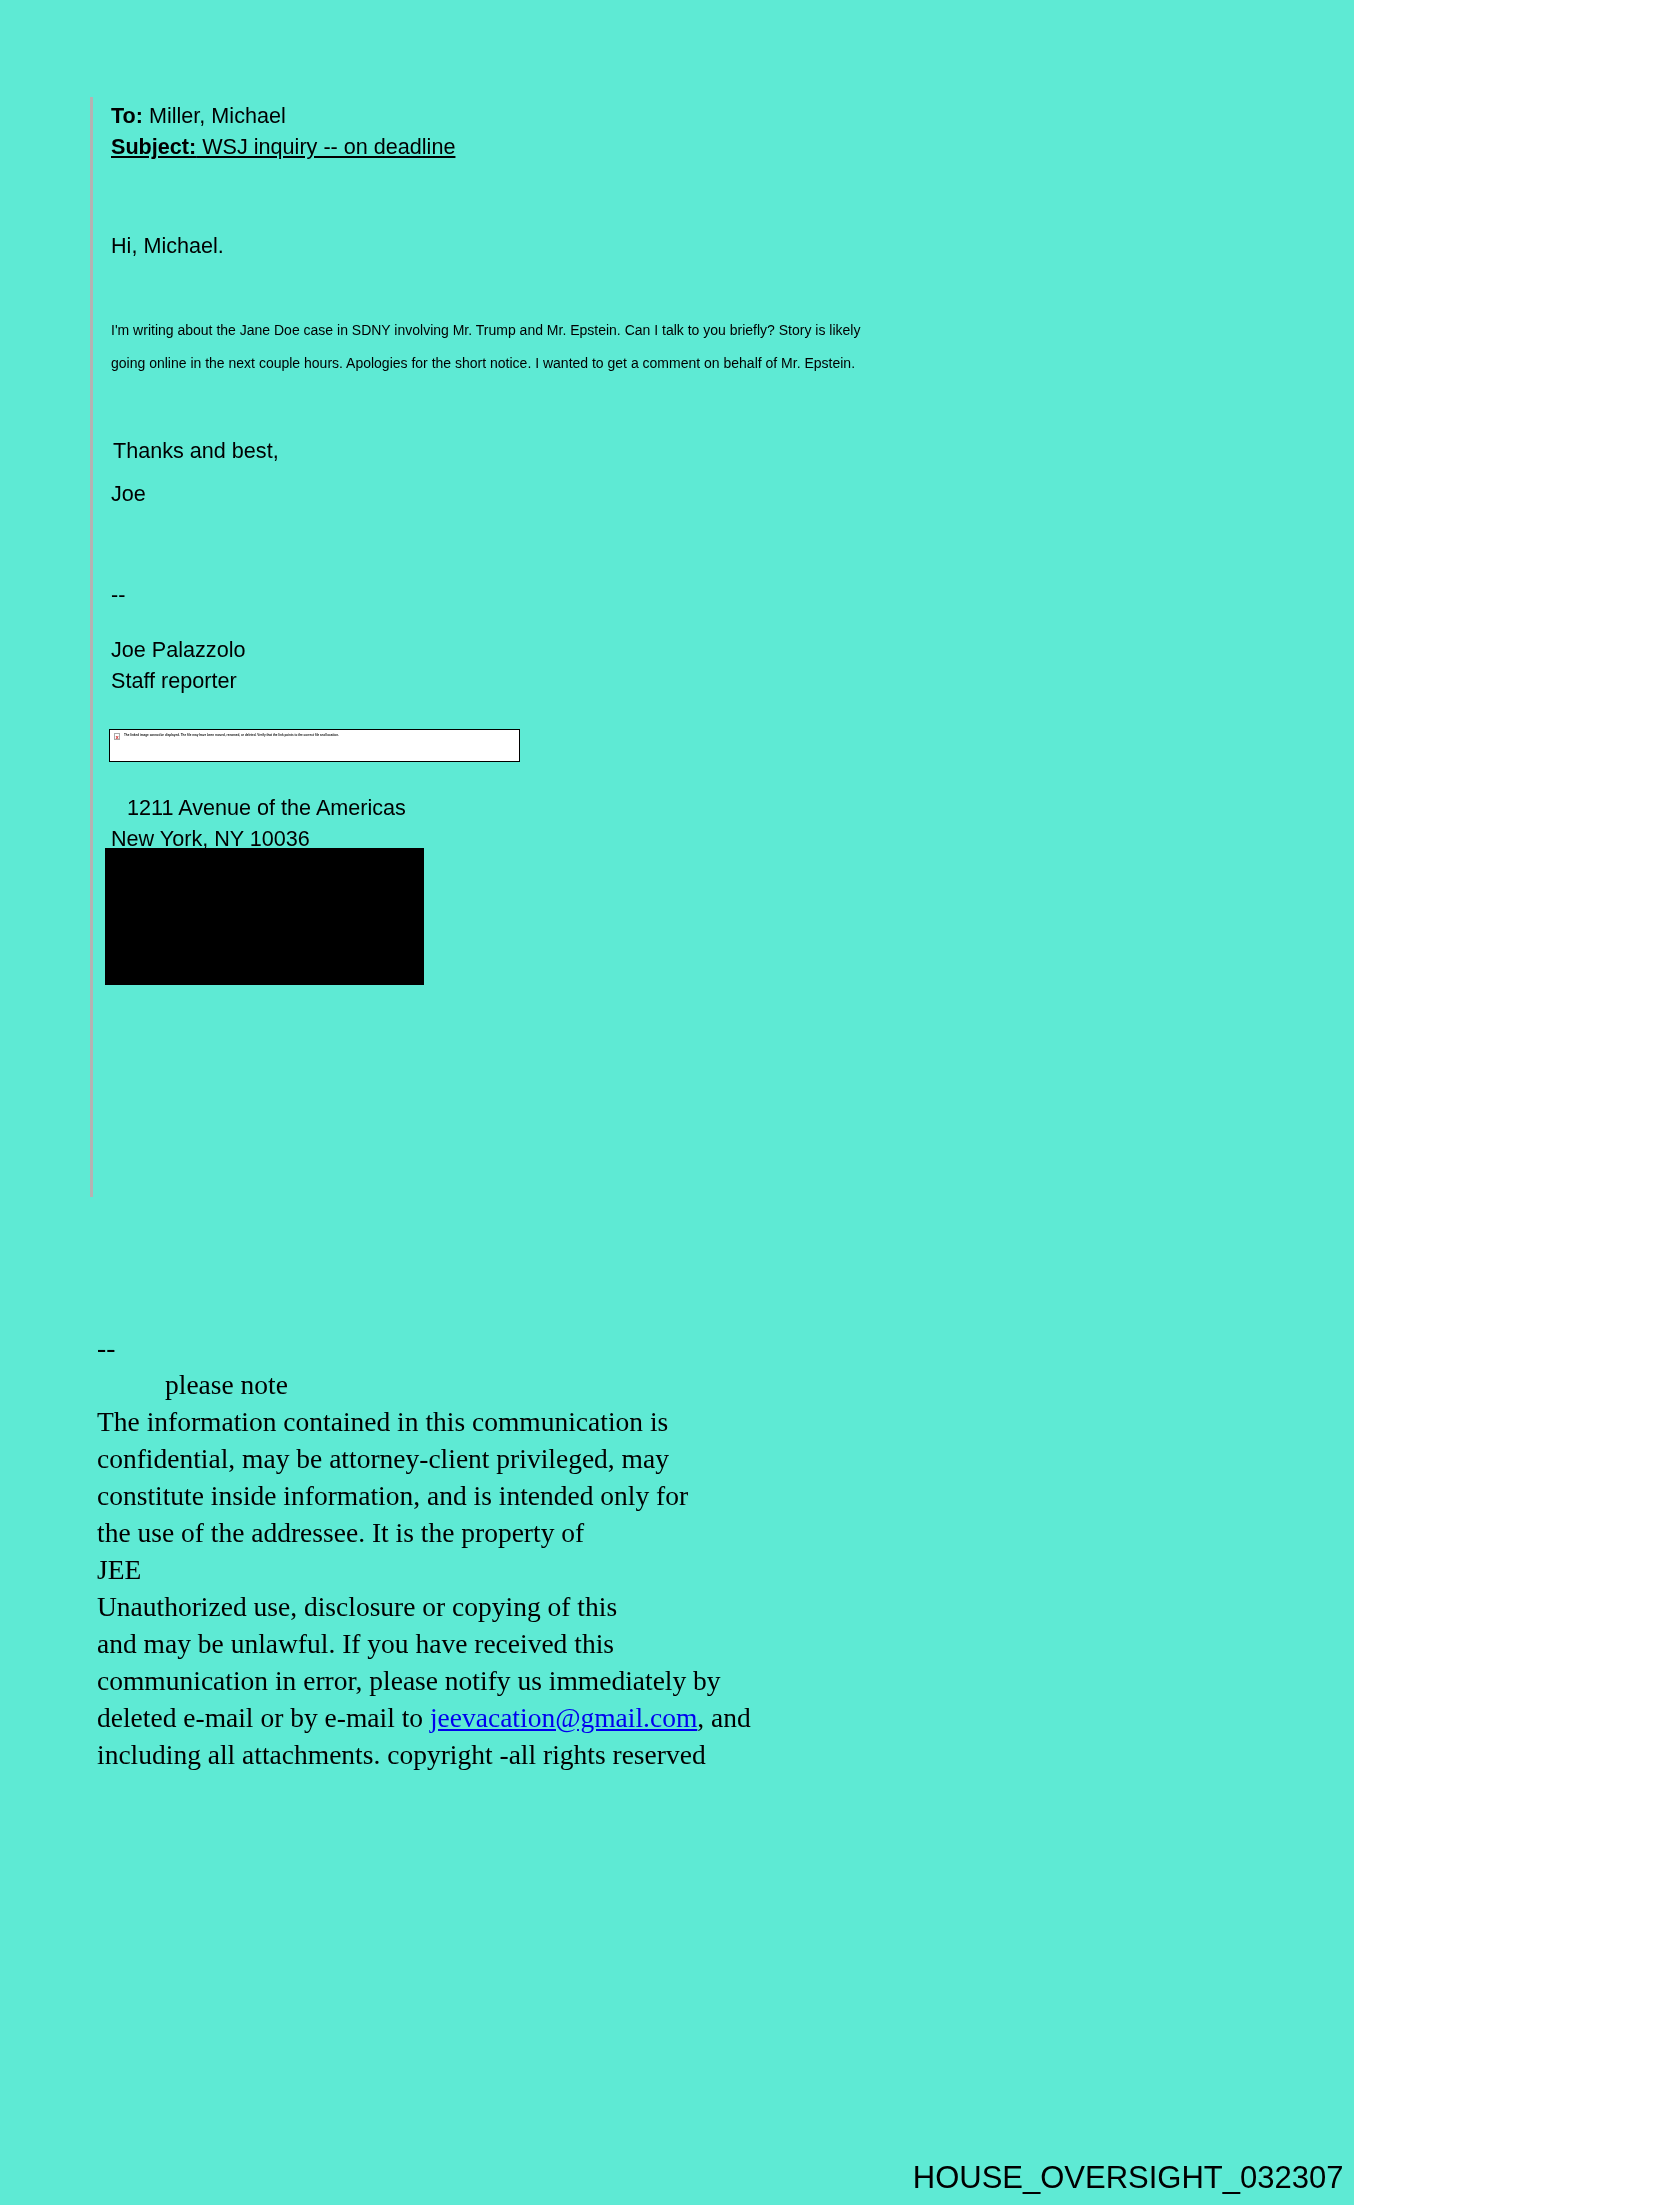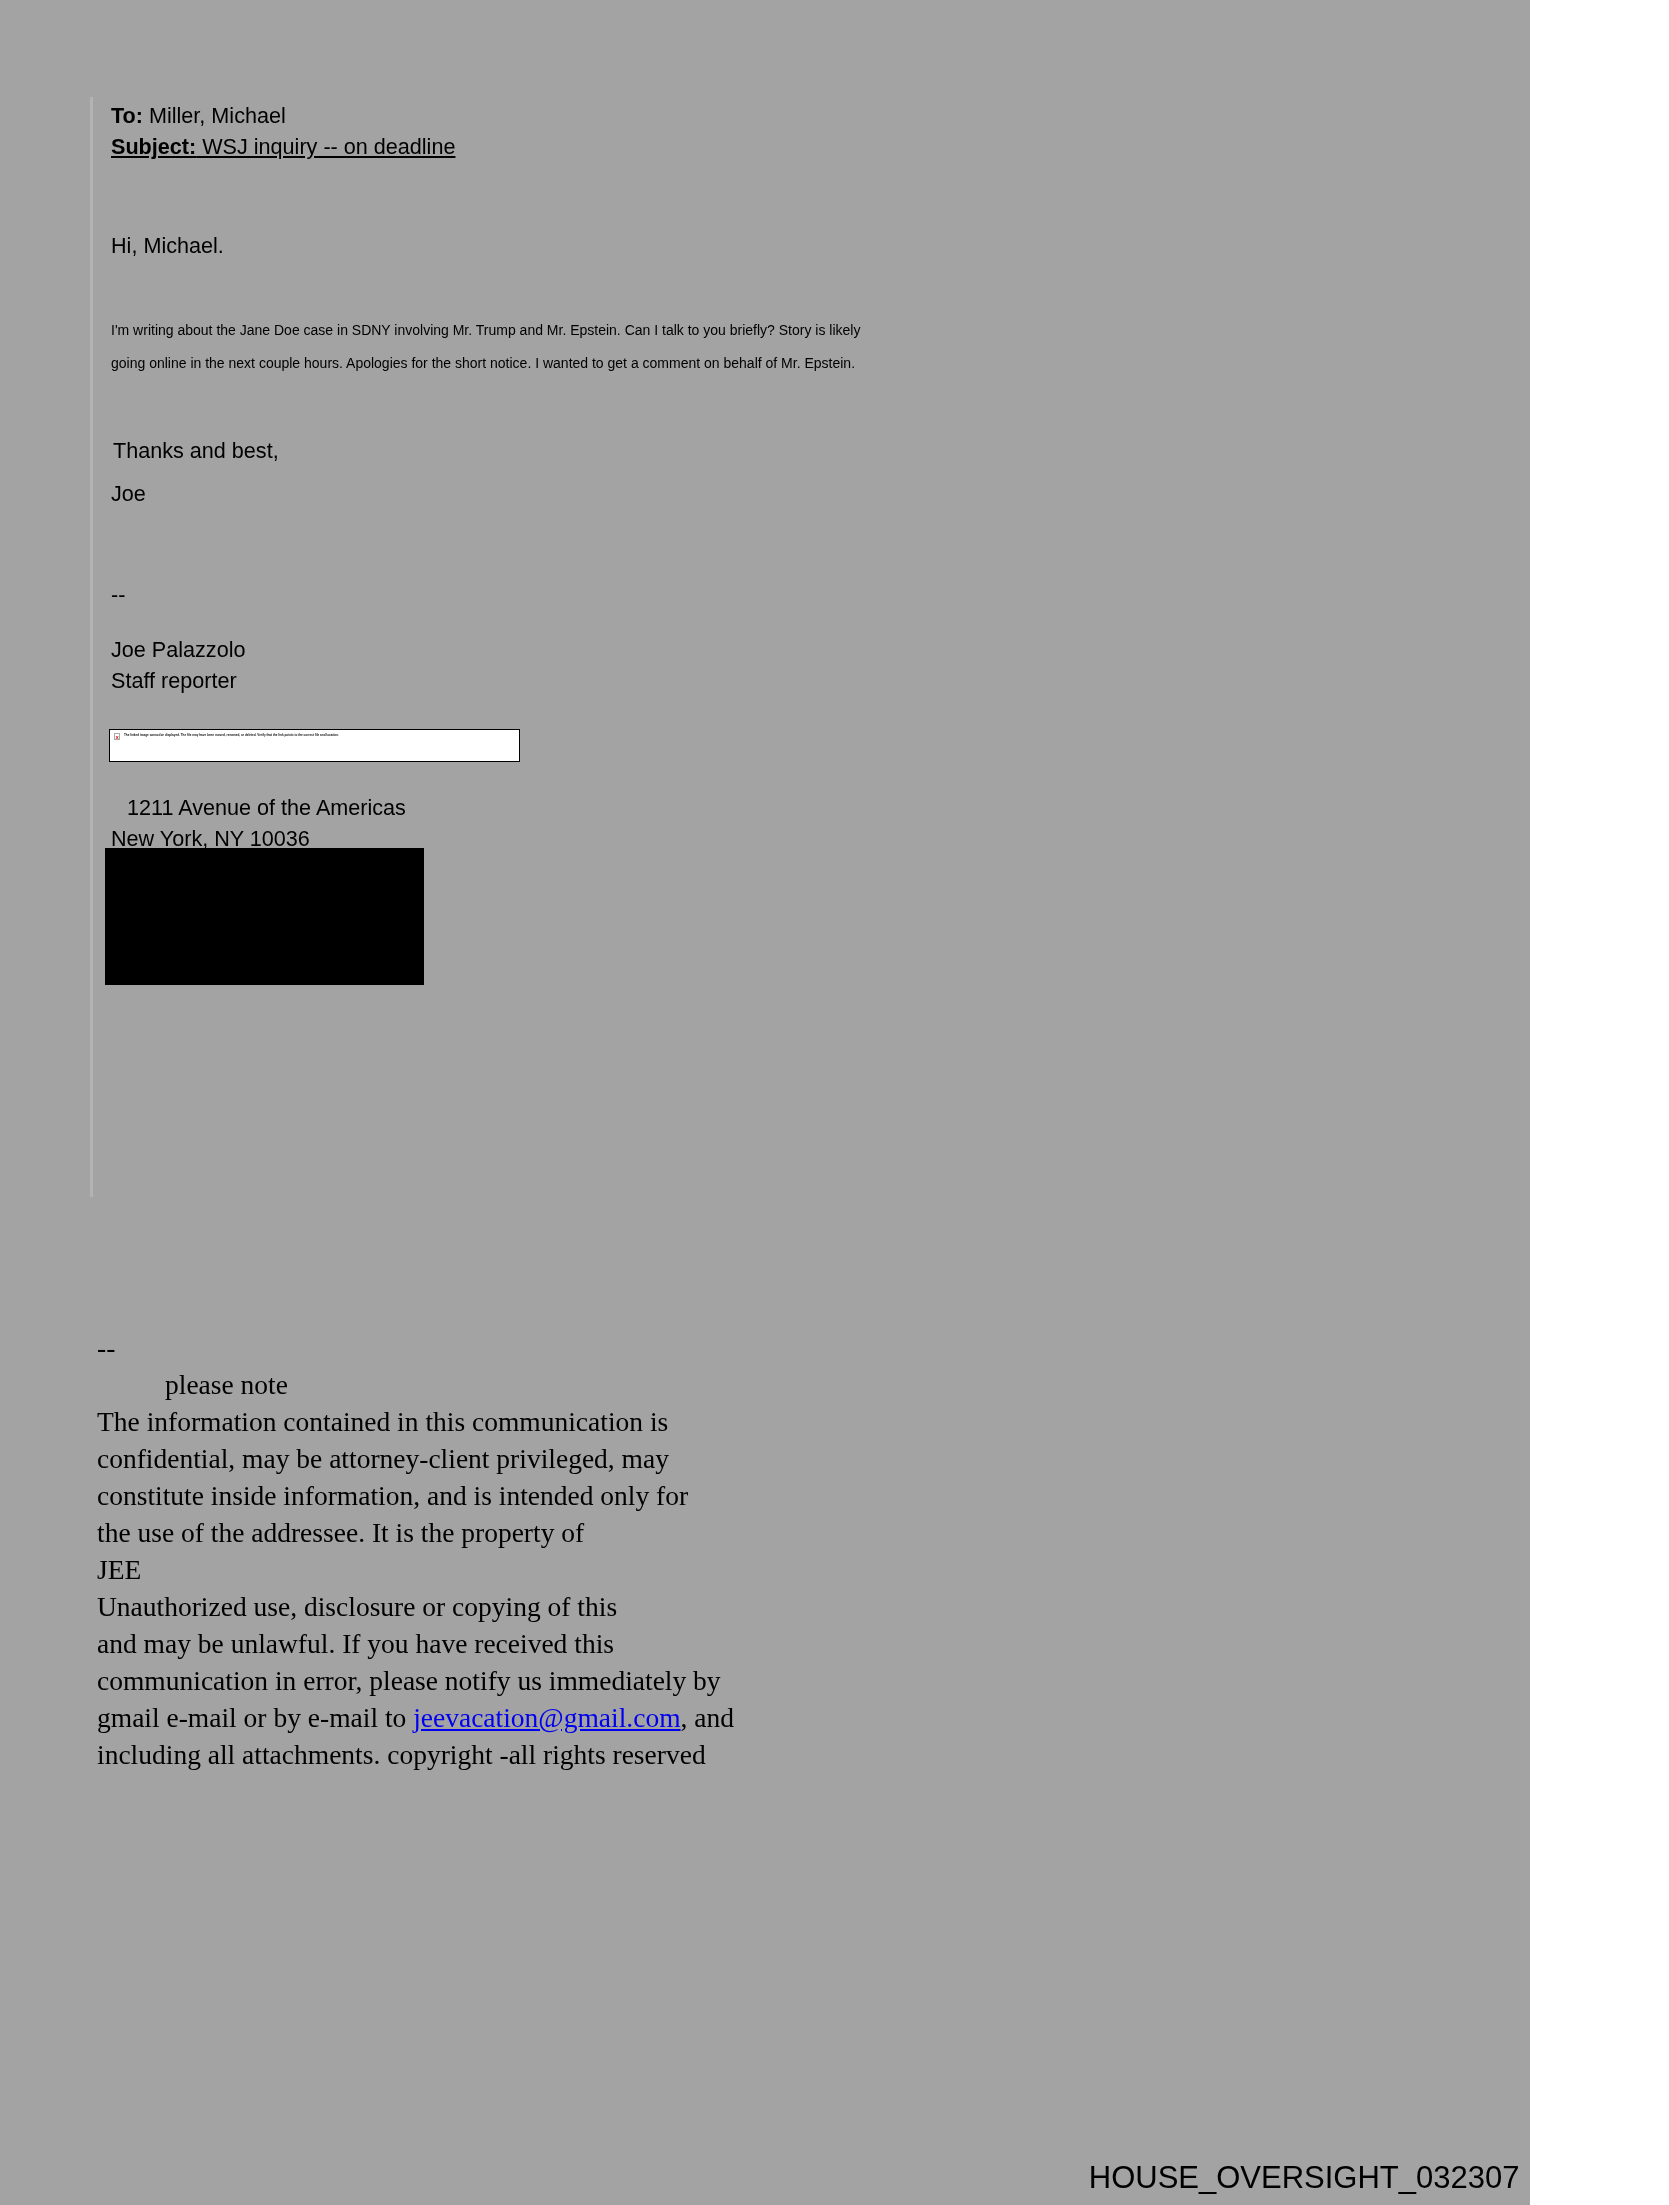--- a/index.html
+++ b/index.html
@@ -1,20 +1,20 @@
 <!DOCTYPE html>
 <html style="font-size:10.5px"><head>
 <meta charset="utf-8">
 <style>
   html, body { margin: 0; padding: 0; background: #ffffff; }
   .page {
     position: relative;
-    width: 1530px;
+    width: 1354px;
     height: 2205px;
-    background: #a3a3a3;
+    background: #5eead4;
     font-family: "Liberation Sans", sans-serif;
     color: #000000;
     overflow: hidden;
   }
   .abs { position: absolute; }
 
   
   .quote-bar {
     position: absolute;
     left: 90px; top: 97px;
@@ -129,20 +129,20 @@
     <div>--</div>
     <div class="note-line">please note</div>
     <div>The information contained in this communication is</div>
     <div>confidential, may be attorney-client privileged, may</div>
     <div>constitute inside information, and is intended only for</div>
     <div>the use of the addressee. It is the property of</div>
     <div>JEE</div>
     <div>Unauthorized use, disclosure or copying of this</div>
     <div>and may be unlawful. If you have received this</div>
     <div>communication in error, please notify us immediately by</div>
-    <div><span>gmail e-mail or by e-mail to </span><a class="mail-link" href="#">jeevacation@gmail.com</a><span>, and</span></div>
+    <div><span>deleted e-mail or by e-mail to </span><a class="mail-link" href="#">jeevacation@gmail.com</a><span>, and</span></div>
     <div>including all attachments. copyright -all rights reserved</div>
   </div>
 
   <div class="bates">HOUSE_OVERSIGHT_032307</div>
 
 </div>
 
 
 </body></html>

